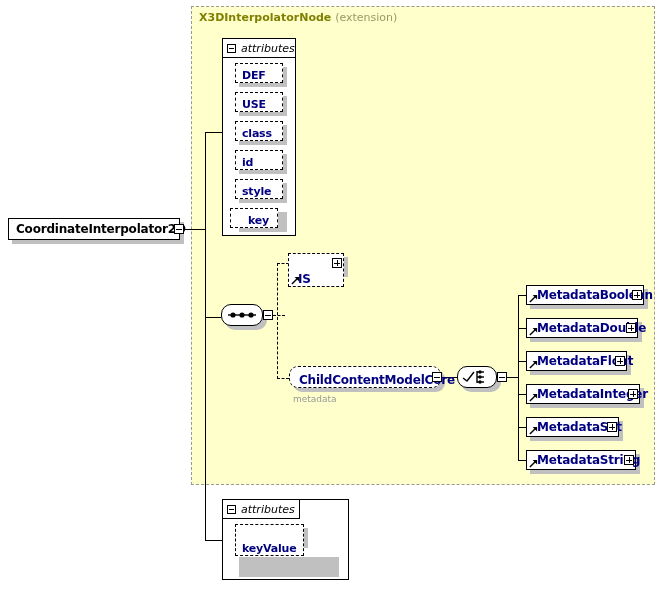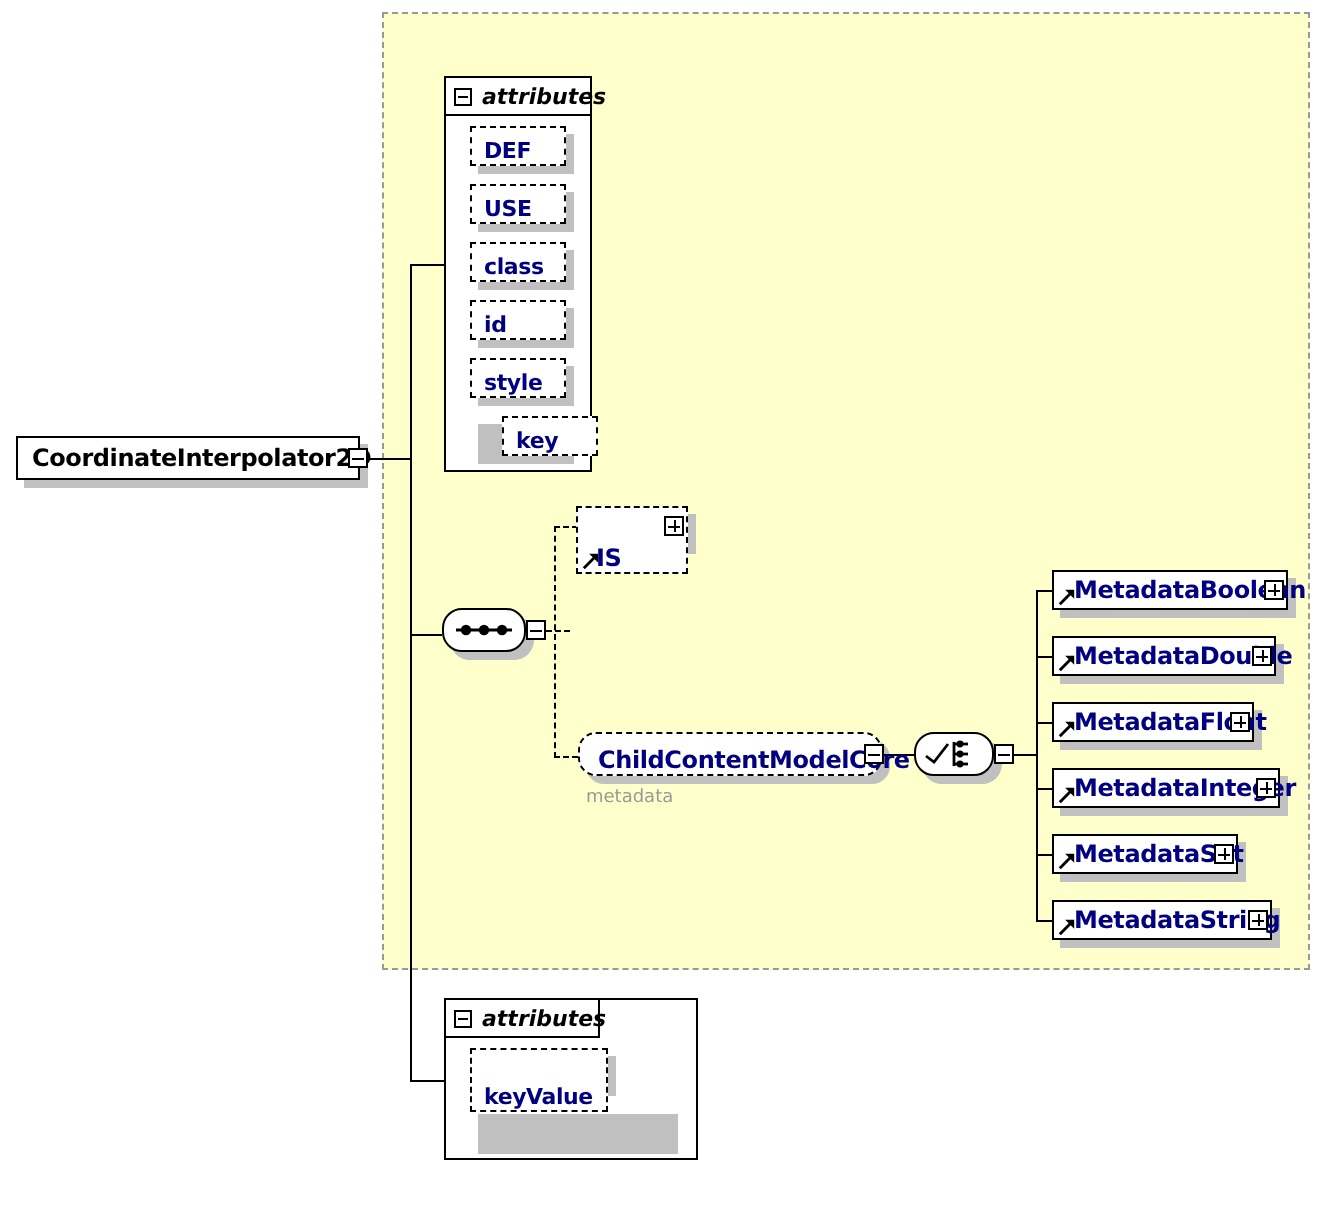--- a/index.html
+++ b/index.html
@@ -80,21 +80,20 @@
     background:#ffffff;
     display:flex;
     align-items:center;
     padding-left:4px;
     gap:5px;
   }
   .attrhdr .lbl{
     font-size:11px;
     font-style:italic;
     color:#000000;
-    font-weight:bold;
   }
 
   
   .pm{
     width:9px;height:9px;
     border:1px solid #000000;
     background:#ffffff;
     position:relative;
     box-sizing:border-box;
     flex:0 0 auto;
@@ -153,20 +152,24 @@
     white-space:nowrap;
   }
 </style>
 </head>
 <body>
 
 <div id="canvas">
 
   <div class="ext-region" style="left:191px;top:6px;width:464px;height:479px;"></div>
 
+  <div class="ext-title" style="left:199px;top:11px;">
+    <span>X3DInterpolatorNode</span>
+    <span class="sub">(extension)</span>
+  </div>
 
   <div class="shadow" style="left:12px;top:222px;width:172px;height:22px;"></div>
   <div class="node solid rootbox" style="left:8px;top:218px;width:172px;height:22px;padding-left:7px;z-index:4;">
     <span class="lbl">CoordinateInterpolator2D</span>
   </div>
   <div class="pmedge" style="left:174px;top:224px;"></div>
 
   <div class="ln h" style="left:184px;top:229px;width:21px;"></div>
 
   <div class="ln v" style="left:205px;top:132px;height:98px;"></div>
@@ -204,21 +207,21 @@
   <div class="node dash attrleaf" style="left:235px;top:150px;width:48px;height:20px;padding-left:6px;z-index:4;">
     <span class="lbl">id</span>
   </div>
 
   <div class="shadow" style="left:239px;top:183px;width:48px;height:20px;"></div>
   <div class="node dash attrleaf" style="left:235px;top:179px;width:48px;height:20px;padding-left:6px;z-index:4;">
     <span class="lbl">style</span>
   </div>
 
   <div class="shadow" style="left:239px;top:212px;width:48px;height:20px;"></div>
-  <div class="node dash attrleaf" style="left:251px;top:208px;width:48px;height:20px;padding-left:6px;z-index:4;">
+  <div class="node dash attrleaf" style="left:230px;top:208px;width:48px;height:20px;padding-left:17px;z-index:4;">
     <span class="lbl">key</span>
   </div>
 
   <div class="compshadow" style="left:225px;top:308px;width:42px;height:22px;"></div>
   <div class="comp" style="left:221px;top:304px;width:42px;height:22px;">
     <svg width="40" height="20" viewBox="0 0 40 20">
       <line x1="6" y1="10" x2="34" y2="10" stroke="#000" stroke-width="1.4"></line>
       <circle cx="11" cy="10" r="2.6" fill="#000"></circle>
       <circle cx="20" cy="10" r="2.6" fill="#000"></circle>
       <circle cx="29" cy="10" r="2.6" fill="#000"></circle>

